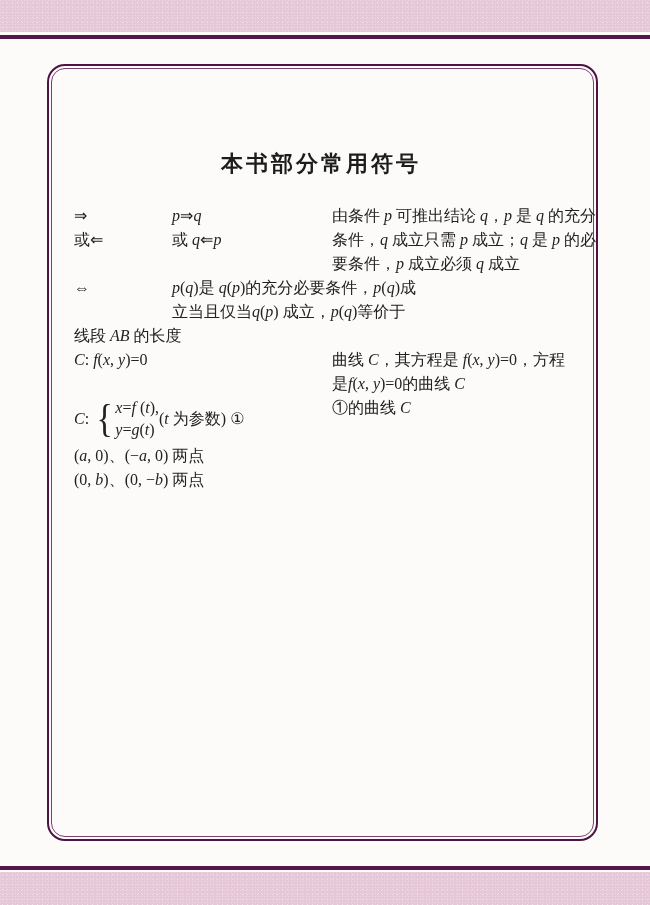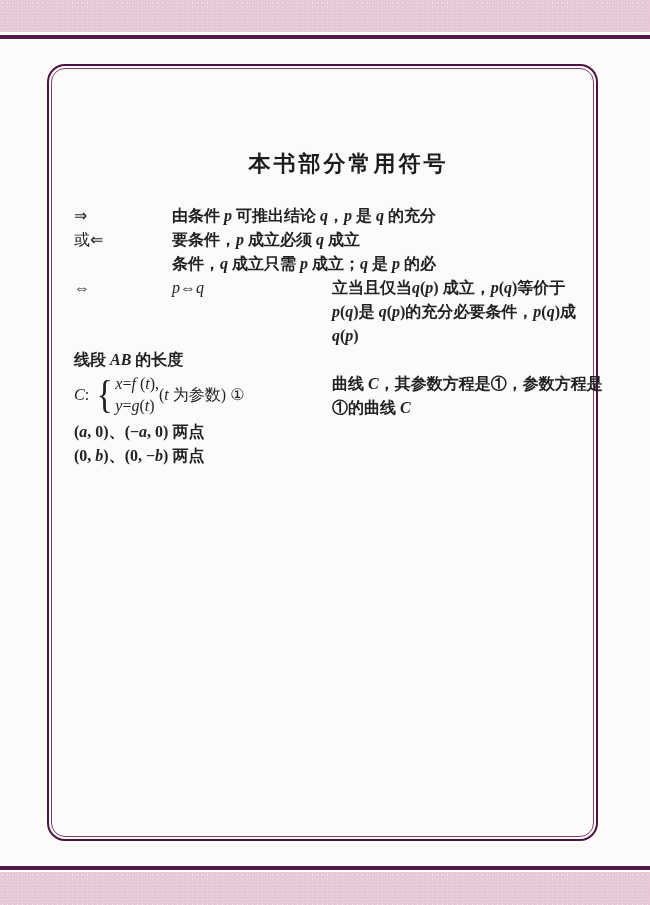--- a/index.html
+++ b/index.html
@@ -31,35 +31,35 @@
     width:547px; height:773px;
     border-width:2px; border-style:solid;
     border-radius:18px;
   }
   .frame-inner {
     position:absolute; inset:2px;
     border-width:1px; border-style:solid;
     border-radius:14px;
   }
   .title {
-    position:absolute; top:149px; left:47px; width:603px;
+    position:absolute; top:149px; left:47px; width:548px;
     text-align:center;
     font-family:"Liberation Sans", sans-serif;
     font-weight:bold; font-size:22px; letter-spacing:3px;
     color:#1c1c1c;
   }
   .symbols-table {
     position:absolute; left:74px; top:204px; width:516px;
     font-size:16px; line-height:24px;
   }
   .trow { display:flex; align-items:flex-start; }
   .c1 { width:98px; flex:none; }
   .c2 { width:160px; flex:none; }
   .c12 { width:258px; flex:none; }
-  .c3 { flex:1; min-width:0;font-weight:bold; }
+  .c3 { flex:1; min-width:0; }
   .c1 div, .c2 div, .c3 div, .c12 div { white-space:nowrap; }
   i { font-family:"Liberation Serif", serif; font-style:italic; }
   sub { font-size:10.5px; font-style:italic; font-family:"Liberation Serif", serif; }
   .sep { padding:0 2px; }
   
   .curve-row { height:48px; }
   .curve-cell { display:flex; align-items:center; }
   .curve-prefix { margin-right:2px; }
   .curve-brace {
     font-size:40px; line-height:46px; font-weight:400;
@@ -84,63 +84,71 @@
 
   <div class="title">本书部分常用符号</div>
 
   <div class="symbols-table">
 
     <div class="trow">
       <div class="c1">
           <div>⇒</div>
           <div>或⇐</div>
         </div>
+      <div class="c2">
+          <div><i>p</i>⇒<i>q</i></div>
+          <div>或 <i>q</i>⇐<i>p</i></div>
+        </div>
       <div class="c3">
           <div>由条件 <i>p</i> 可推出结论 <i>q</i>，<i>p</i> 是 <i>q</i> 的充分</div>
+          <div>条件，<i>q</i> 成立只需 <i>p</i> 成立；<i>q</i> 是 <i>p</i> 的必</div>
           <div>要条件，<i>p</i> 成立必须 <i>q</i> 成立</div>
-          <div>条件，<i>q</i> 成立只需 <i>p</i> 成立；<i>q</i> 是 <i>p</i> 的必</div>
         </div>
     </div>
 
     <div class="trow">
       <div class="c1">
           <div>⇔</div>
         </div>
-      <div class="c2">
-          <div><i>p</i>⇔<i>q</i></div>
-        </div>
       <div class="c3">
+          <div><i>p</i>(<i>q</i>)是 <i>q</i>(<i>p</i>)的充分必要条件，<i>p</i>(<i>q</i>)成</div>
           <div>立当且仅当<i>q</i>(<i>p</i>) 成立，<i>p</i>(<i>q</i>)等价于</div>
-          <div><i>p</i>(<i>q</i>)是 <i>q</i>(<i>p</i>)的充分必要条件，<i>p</i>(<i>q</i>)成</div>
-          <div><i>q</i>(<i>p</i>)</div>
         </div>
     </div>
 
     <div class="trow">
     </div>
 
     <div class="trow">
       <div class="c3">
           <div>线段 <i>AB</i> 的长度</div>
         </div>
     </div>
 
+    <div class="trow">
+      <div class="c12">
+          <div><i>C</i>: <i>f</i>(<i>x</i>, <i>y</i>)=0</div>
+        </div>
+      <div class="c3">
+          <div>曲线 <i>C</i>，其方程是 <i>f</i>(<i>x</i>, <i>y</i>)=0，方程</div>
+          <div>是<i>f</i>(<i>x</i>, <i>y</i>)=0的曲线 <i>C</i></div>
+        </div>
+    </div>
 
     <div class="trow curve-row">
       <div class="c12 curve-cell">
         <span class="curve-prefix"><i>C</i>:</span>
         <span class="curve-brace">{</span>
         <span class="curve-stack">
           <span><i>x</i>=<i>f</i> (<i>t</i>),</span>
           <span><i>y</i>=<i>g</i>(<i>t</i>)</span>
         </span>
         <span class="curve-param">(<i>t</i> 为参数) ①</span>
       </div>
       <div class="c3">
-          <div>曲线 <i>C</i>，其参数方程是①，参数方程是</div>
           <div>①的曲线 <i>C</i></div>
         </div>
     </div>
 
     <div class="trow">
       <div class="c3">
           <div>(<i>a</i>, 0)、(−<i>a</i>, 0) 两点</div>
         </div>
     </div>
 

